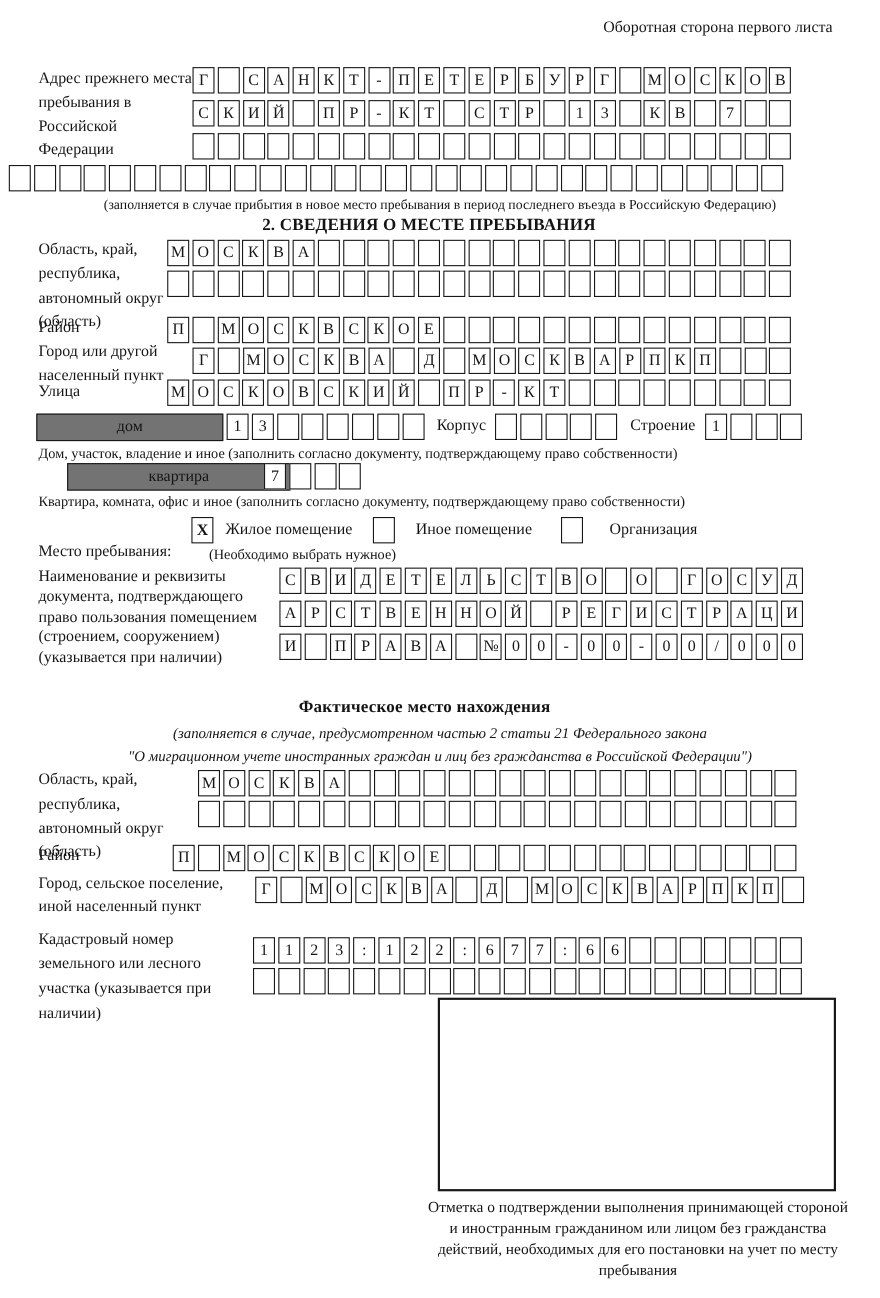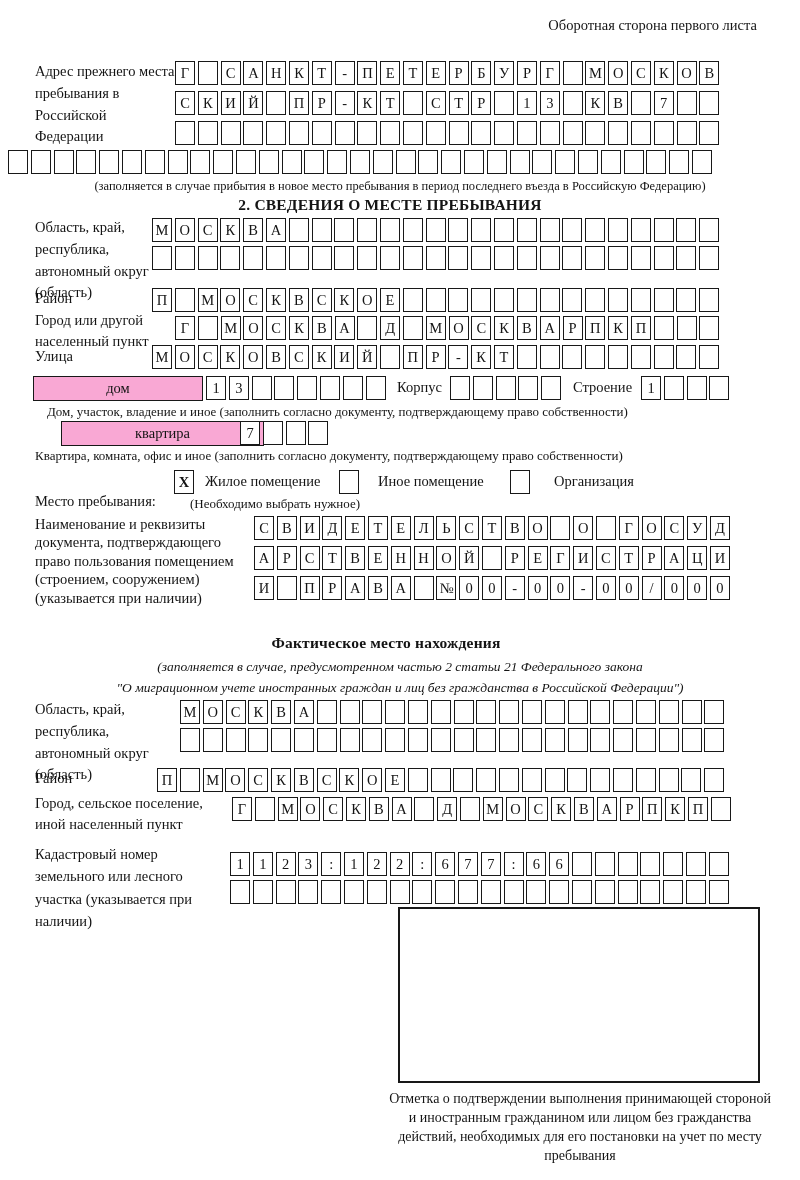--- a/index.html
+++ b/index.html
@@ -13,21 +13,21 @@
   .mid-note{font-size:13.5px;font-style:italic;}
   .sec-title{font-size:15.5px;font-weight:bold;letter-spacing:.2px;}
   .boxrow{white-space:nowrap;}
   .cbox{
     display:inline-block;width:18px;height:22px;border:1.6px solid #181818;
     margin-right:2.8px;text-align:center;line-height:22px;font-size:14.5px;
     vertical-align:top;background:#fff;
   }
   .bigbox{
     border:1.7px solid #181818;height:23px;line-height:23px;text-align:center;
-    font-size:14.5px;background:#f9a8d4;
+    font-size:14.5px;background:#737373;
   }
   .stamp{border:2px solid #181818;background:#fff;}
   .ctr{text-align:center;}
 </style>
 </head>
 <body>
 
 <div id="page">
 
   <div class="abs" style="top:17px;left:0;width:757px;text-align:right;font-size:14.5px;">Оборотная сторона первого листа</div>
@@ -53,21 +53,21 @@
 
   <div class="abs lbl" style="top:346px;left:35px;">Улица</div>
   <div class="abs boxrow" style="top:345px;left:152px;"><span class="cbox">М</span><span class="cbox">О</span><span class="cbox">С</span><span class="cbox">К</span><span class="cbox">О</span><span class="cbox">В</span><span class="cbox">С</span><span class="cbox">К</span><span class="cbox">И</span><span class="cbox">Й</span><span class="cbox"></span><span class="cbox">П</span><span class="cbox">Р</span><span class="cbox">-</span><span class="cbox">К</span><span class="cbox">Т</span><span class="cbox"></span><span class="cbox"></span><span class="cbox"></span><span class="cbox"></span><span class="cbox"></span><span class="cbox"></span><span class="cbox"></span><span class="cbox"></span><span class="cbox"></span></div>
 
   <div class="abs bigbox" style="top:376px;left:33px;width:168px;">дом</div>
   <div class="abs boxrow" style="top:376px;left:206px;"><span class="cbox">1</span><span class="cbox">3</span><span class="cbox"></span><span class="cbox"></span><span class="cbox"></span><span class="cbox"></span><span class="cbox"></span><span class="cbox"></span></div>
   <div class="abs lbl" style="top:377px;left:397px;">Корпус</div>
   <div class="abs boxrow" style="top:376px;left:450px;"><span class="cbox"></span><span class="cbox"></span><span class="cbox"></span><span class="cbox"></span><span class="cbox"></span></div>
   <div class="abs lbl" style="top:377px;left:573px;">Строение</div>
   <div class="abs boxrow" style="top:376px;left:641px;"><span class="cbox">1</span><span class="cbox"></span><span class="cbox"></span><span class="cbox"></span></div>
-  <div class="abs" style="top:404px;left:35px;font-size:13px;margin-left:12px;">Дом, участок, владение и иное (заполнить согласно документу, подтверждающему право собственности)</div>
+  <div class="abs" style="top:404px;left:35px;font-size:13px;">Дом, участок, владение и иное (заполнить согласно документу, подтверждающему право собственности)</div>
 
   <div class="abs bigbox" style="top:421px;left:33px;width:201px;margin-left:28px;">квартира</div>
   <div class="abs boxrow" style="top:421px;left:240px;"><span class="cbox">7</span><span class="cbox"></span><span class="cbox"></span><span class="cbox"></span></div>
   <div class="abs" style="top:448px;left:35px;font-size:13px;">Квартира, комната, офис и иное (заполнить согласно документу, подтверждающему право собственности)</div>
 
   <div class="abs lbl" style="top:471px;left:35px;margin-top:20px;">Место пребывания:</div>
   <span class="abs cbox" style="top:470px;left:174px;font-weight:bold;">X</span>
   <div class="abs lbl" style="top:471px;left:205px;">Жилое помещение</div>
   <span class="abs cbox" style="top:470px;left:339px;"></span>
   <div class="abs lbl" style="top:471px;left:378px;">Иное помещение</div>

